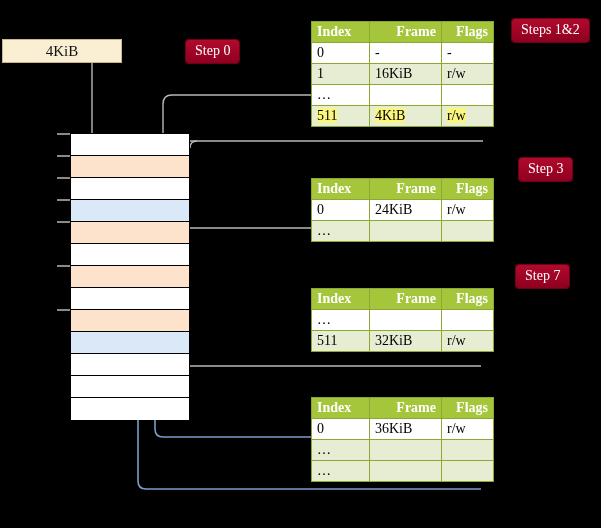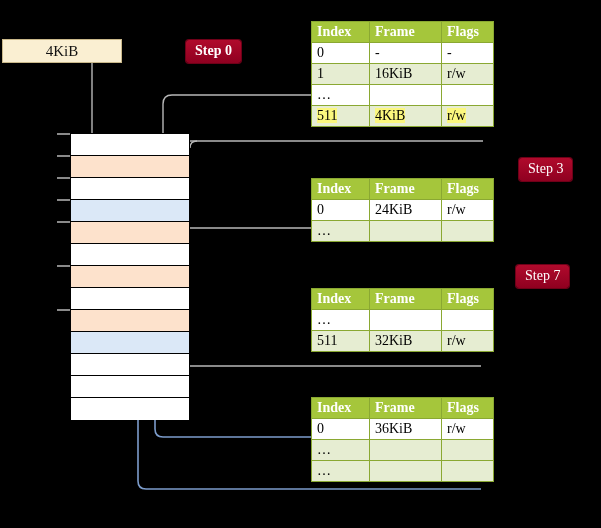--- a/index.html
+++ b/index.html
@@ -100,22 +100,22 @@
   .pt th {
     background: #a5c63b;
     color: #ffffff;
     font-weight: bold;
     font-size: 14px;
   }
   .pt td.idx { width: 58px; }
   .pt td.frm { width: 72px; }
   .pt td.flg { width: 52px; }
   .pt th.idx { width: 58px; }
-  .pt th.frm { width: 72px; }
-  .pt th.flg { width: 52px; }
+  .pt th.frm { width: 72px; text-align: right; }
+  .pt th.flg { width: 52px; text-align: right; }
   .pt tr.shade td { background: #e6edd2; }
   .pt tr.plain td { background: #ffffff; }
   .hl { background: #fbf77e; }
 
   
   #wires {
     position: absolute;
     left: 0; top: 0;
     width: 601px; height: 528px;
     pointer-events: none;
@@ -182,22 +182,25 @@
   </div>
 
   <div class="tick" style="top:133px;"></div>
   <div class="tick" style="top:155px;"></div>
   <div class="tick" style="top:177px;"></div>
   <div class="tick" style="top:199px;"></div>
   <div class="tick" style="top:221px;"></div>
   <div class="tick" style="top:265px;"></div>
   <div class="tick" style="top:309px;"></div>
 
-  <div class="step-badge" style="left:186px; top:40px;font-weight:bold;">
+  <div class="step-badge" style="left:186px; top:40px;">
     <span>Step 0</span>
+  </div>
+  <div class="step-badge" style="left:512px; top:19px;">
+    <span>Steps 1&amp;2</span>
   </div>
   <div class="step-badge" style="left:519px; top:158px;font-family:Liberation Serif, serif;">
     <span>Step 3</span>
   </div>
   <div class="step-badge" style="left:516px; top:265px;">
     <span>Step 7</span>
   </div>
 
   <table class="pt" style="left:311px; top:21px;">
     <thead>

